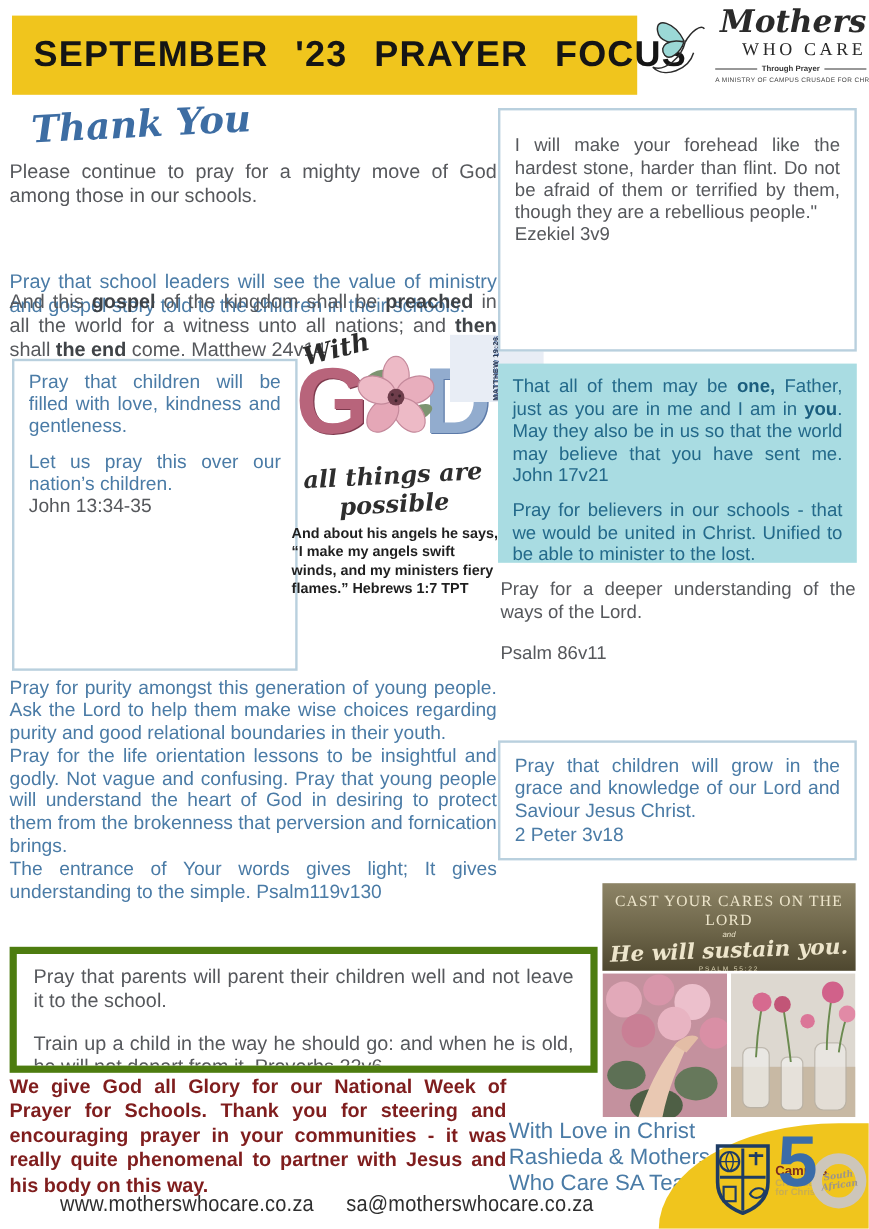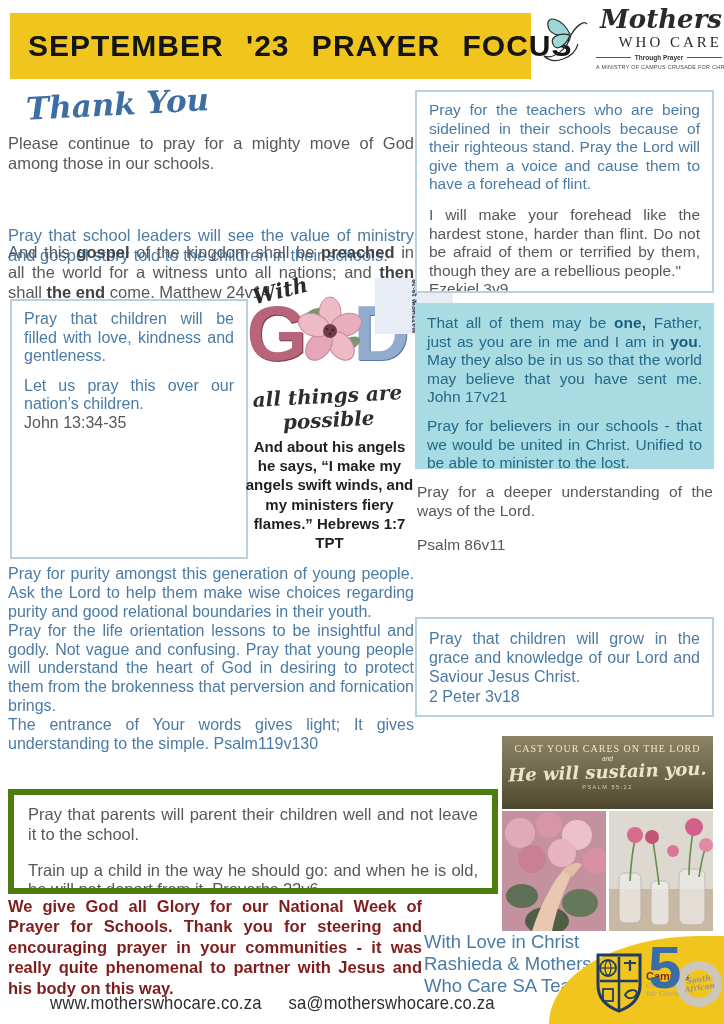--- a/index.html
+++ b/index.html
@@ -43,42 +43,42 @@
   
   .god-art { left:236px; top:280px; width:184px; height:152px; }
   .god-with { position:absolute; left:16px; top:-2px; font-family:"DejaVu Serif", serif; font-style:italic; font-weight:bold; font-size:21px; color:#2b2b2b; transform:rotate(-14deg); }
   .god-row { position:absolute; left:0; top:14px; width:100%; display:flex; align-items:center; justify-content:center; }
   .god-g { font-size:78px; font-weight:900; color:#B8647B; text-shadow:1px 1px 0 #7e3a4e; line-height:78px; }
   .god-flower { margin:0 -14px; position:relative; z-index:2; }
   .god-d { position:relative; font-size:78px; font-weight:900; color:#92ACCE; text-shadow:1px 1px 0 #5c7aa8; line-height:78px; }
   .god-d .dverse { position:absolute; left:22px; top:22px; font-size:6px; font-weight:bold; color:#2e3c55; background:#e8edf5; padding:0 1px; transform:rotate(-90deg) translate(-18px,0); transform-origin:left top; letter-spacing:.5px; white-space:nowrap; }
   .god-caption { position:absolute; left:0; top:104px; width:100%; text-align:center; font-family:"DejaVu Serif", serif; font-style:italic; font-weight:bold; font-size:20px; color:#2e2e2e; transform:rotate(-3deg); }
 
-  .hebrews { left:243px; top:437px; width:173px; font-size:15px; font-weight:bold; color:#1f1f1f; text-align:center; line-height:1.28; }
+  .hebrews { left:243px; top:437px; width:173px; font-size:12px; font-weight:bold; color:#1f1f1f; text-align:left; line-height:1.28; }
 
   .teachers-box { left:415px; top:90px; width:299px; height:203px; padding:9px 12px; overflow:hidden; }
   .teachers-box p { font-size:15.5px; line-height:1.2; text-align:justify; }
   .teachers-box .sp { margin-top:12px; }
 
   .unity-box { left:415px; top:303px; width:299px; height:166px; background:#A9DCE2; padding:11px 12px; overflow:hidden; }
   .unity-box p { font-size:15.5px; line-height:1.2; text-align:justify; color:#23698A; }
   .unity-box .sp { margin-top:10px; }
   .unity-box .bb { color:#1B5E7E; }
 
   .p-deeper { left:417px; top:483px; width:296px; font-size:15.5px; }
   .p-teach  { left:417px; top:536px; width:296px; font-size:15.5px; }
 
   .grow-box { left:415px; top:617px; width:299px; height:100px; padding:10px 12px; overflow:hidden; }
   .grow-box p { font-size:16px; line-height:1.2; text-align:justify; }
 
   
   .collage { left:502px; top:736px; width:211px; height:195px; background:#fff; }
   .collage .top { position:absolute; left:0; top:0; width:211px; height:73px;
       background:linear-gradient(180deg,#8d8466 0%, #6d6549 55%, #4e472f 100%); text-align:center; color:#EDE5CB; padding-top:7px; }
-  .collage .top .l1 { font-family:"Liberation Serif", serif; font-size:10px; letter-spacing:1px; }
+  .collage .top .l1 { font-family:"Liberation Serif", serif; font-size:13px; letter-spacing:1px; }
   .collage .top .l2 { font-size:6.5px; font-style:italic; margin-top:1px; }
   .collage .top .l3 { font-family:"DejaVu Serif", serif; font-style:italic; font-weight:bold; font-size:18px; line-height:20px; transform:rotate(-2deg); }
   .collage .top .l4 { font-size:5.5px; letter-spacing:1.5px; margin-top:2px; color:#D9D1B2; }
   .collage .ph { position:absolute; top:75px; width:104px; height:120px; overflow:hidden; }
   .collage .ph.left { left:0; }
   .collage .ph.right { left:107px; }
 
   .parents-box { left:8px; top:789px; width:490px; height:105px; border:6px solid #4d7c0f; padding:10px 14px; overflow:hidden; }
   .parents-box p { font-size:16.5px; line-height:1.2; text-align:justify; }
   .parents-box .sp { margin-top:16px; }
@@ -165,21 +165,20 @@
       </svg>
     </span>
     <span class="god-d"><span>D</span><span class="dverse">MATTHEW 19:26</span></span>
   </div>
   <div class="god-caption">all things are possible</div>
 </div>
 
 <p class="abs hebrews">And about his angels he says, “I make my angels swift winds, and my ministers fiery flames.” Hebrews 1:7 TPT</p>
 
 <div class="abs boxed teachers-box">
-  <p class="blue">Pray for the teachers who are being sidelined in their schools because of their righteous stand. Pray the Lord will give them a voice and cause them to have a forehead of flint.</p>
   <p class="para sp">I will make your forehead like the hardest stone, harder than flint. Do not be afraid of them or terrified by them, though they are a rebellious people."</p>
   <p class="para ref-line">Ezekiel 3v9</p>
 </div>
 
 <div class="abs unity-box">
   <p><span>That all of them may be </span><span class="bb">one,</span><span> Father, just as you are in me and I am in </span><span class="bb">you</span><span>. May they also be in us so that the world may believe that you have sent me. John 17v21</span></p>
   <p class="sp">Pray for believers in our schools - that we would be united in Christ. Unified to be able to minister to the lost.</p>
 </div>
 
 <p class="abs para p-deeper">Pray for a deeper understanding of the ways of the Lord.</p>

